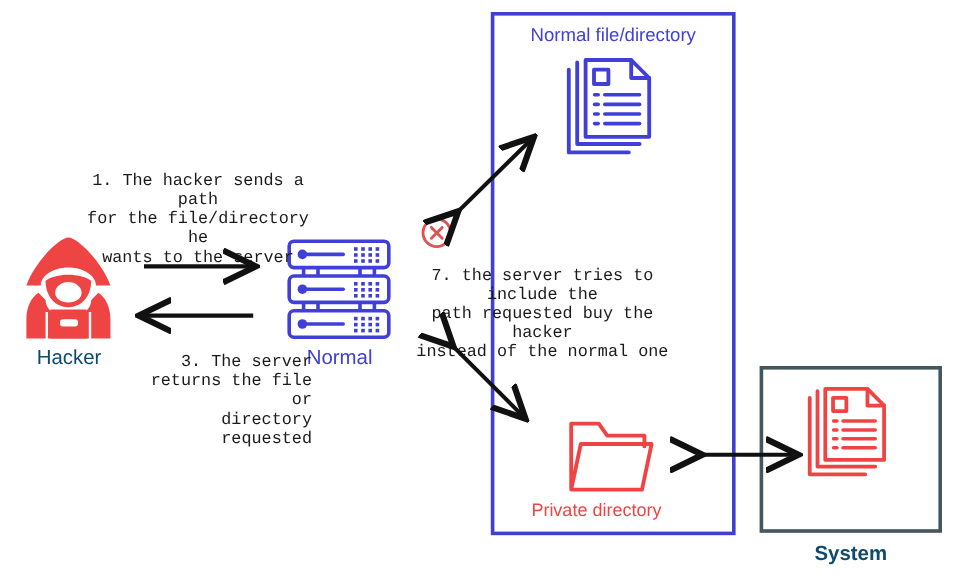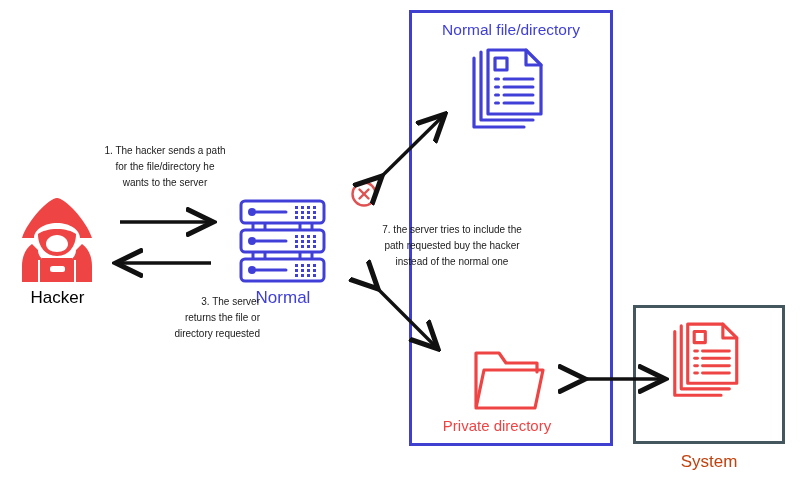--- a/index.html
+++ b/index.html
@@ -13,33 +13,34 @@
     height: 480px;
     background: #ffffff;
     font-family: "Liberation Sans", sans-serif;
     overflow: hidden;
   }
   .abs { position: absolute; }
 
   
   .step-text {
     color: #1a1a1a;
-    font-size: 10px;
+    font-size: 14px;
     line-height: 16px;
     text-align: center;
     white-space: pre-line;
+    font-family: Liberation Mono, monospace;
   }
   .node-label {
     font-size: 17px;
     text-align: center;
     line-height: 20px;
   }
-  .label-red   { color: #000000; }
+  .label-red   { color: #0c4a6e; }
   .label-blue  { color: #4040d8; }
-  .label-slate { color: #c2410c; }
+  .label-slate { color: #0c4a6e; font-weight: bold; }
   .box-title {
     font-size: 15.5px;
     text-align: center;
     color: #4040d8;
     line-height: 18px;
   }
   .inner-label {
     font-size: 15px;
     text-align: center;
     color: #ef4444;

